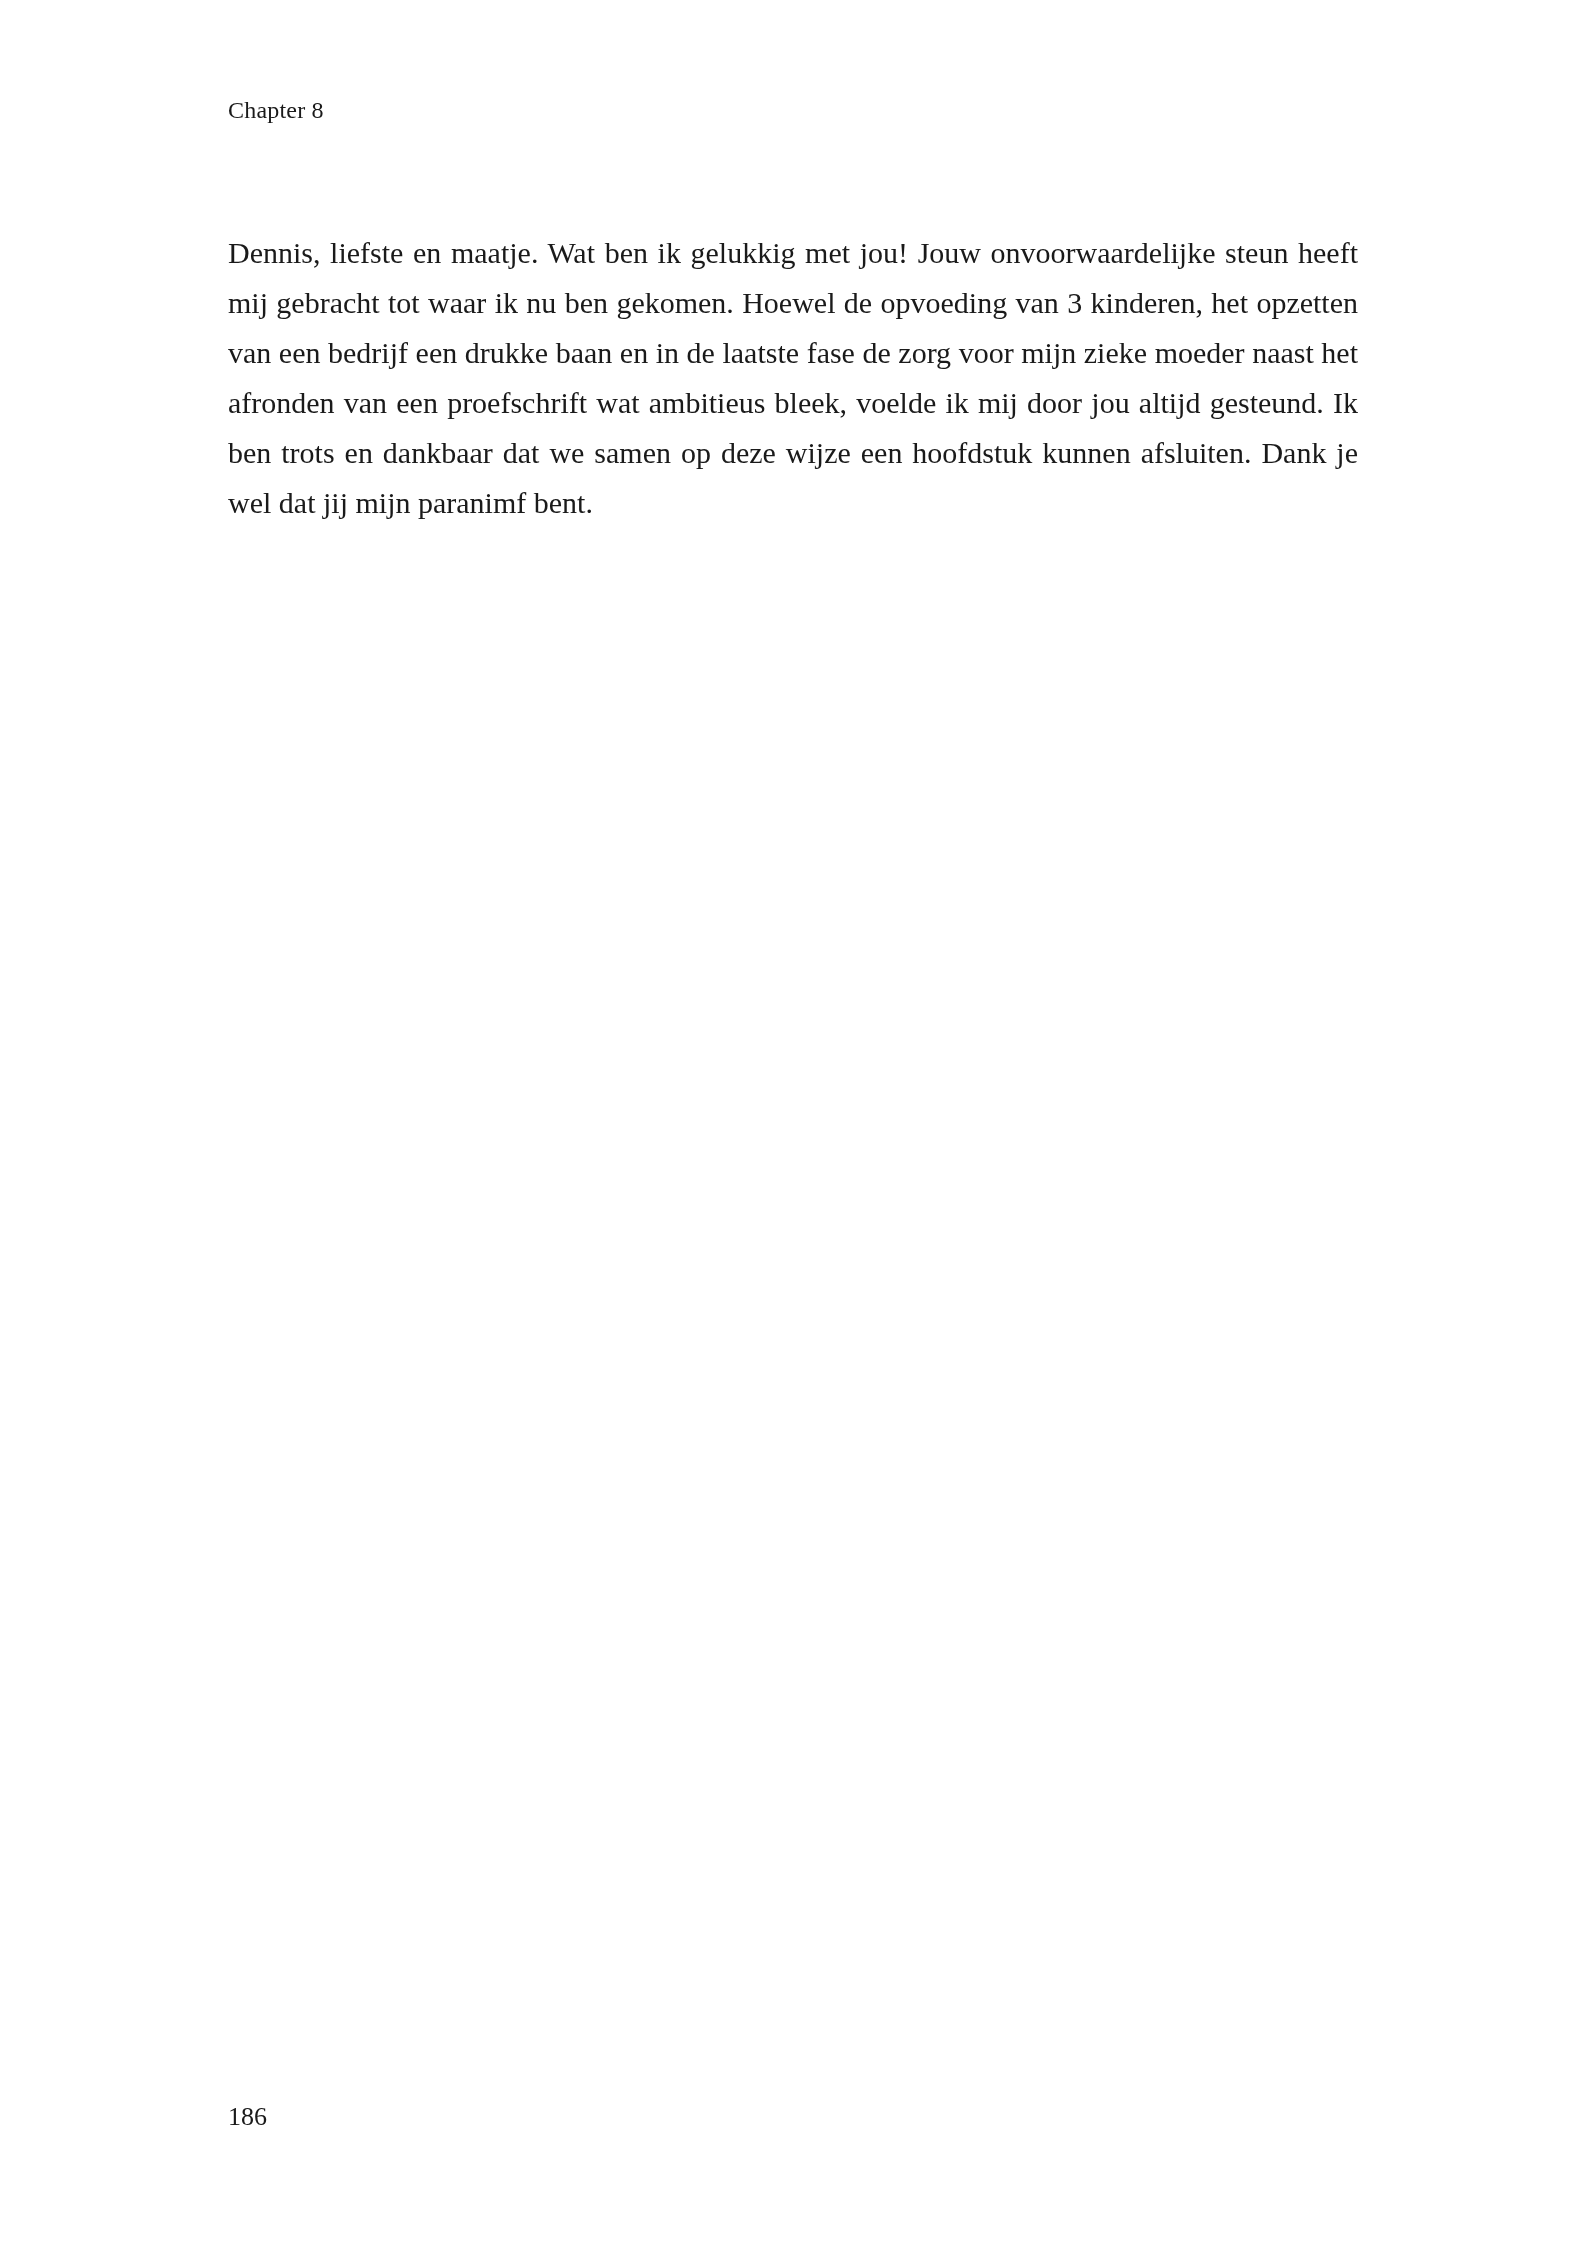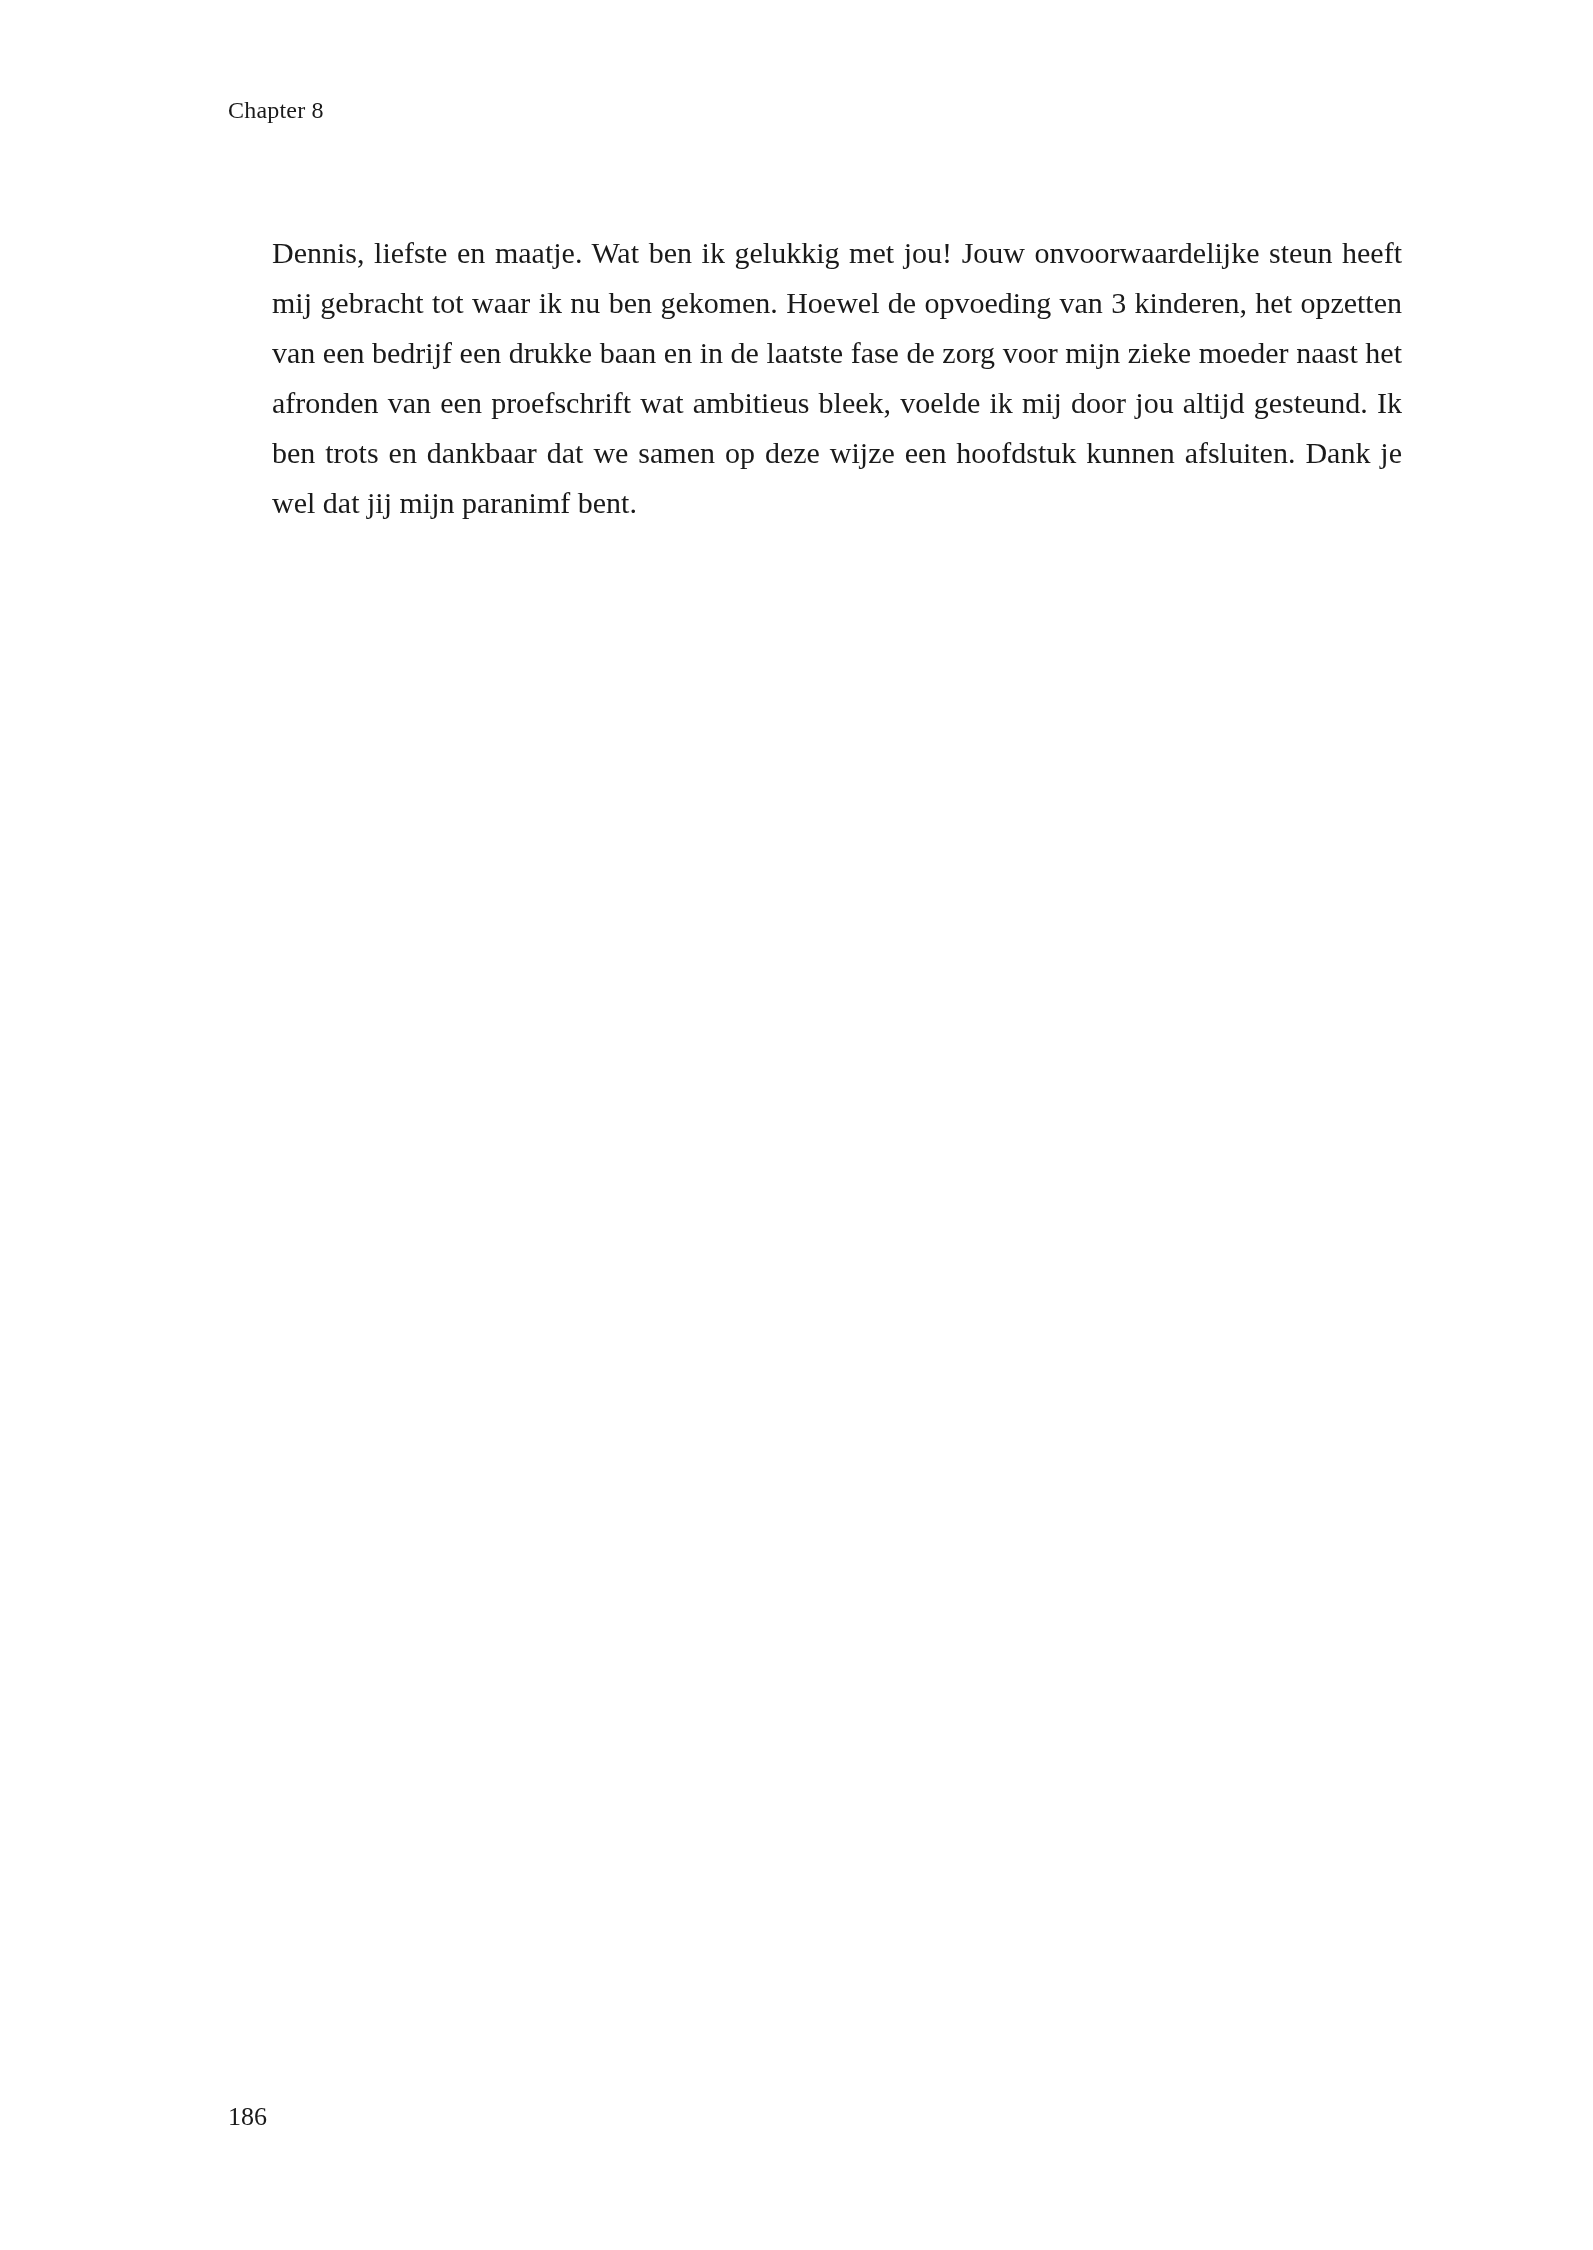--- a/index.html
+++ b/index.html
@@ -25,21 +25,20 @@
     line-height: 1.2;
     letter-spacing: 0.2px;
     color: #1a1a1a;
     white-space: nowrap;
   }
   .content {
     position: absolute;
     left: 228px;
     top: 228px;
     width: 1130px;
-    margin-left: 44px;
   }
   .body-par {
     font-size: 30px;
     line-height: 50px;
     text-align: justify;
     text-justify: inter-word;
     margin: 0;
     hyphens: none;
   }
   .body-par.last-line {

